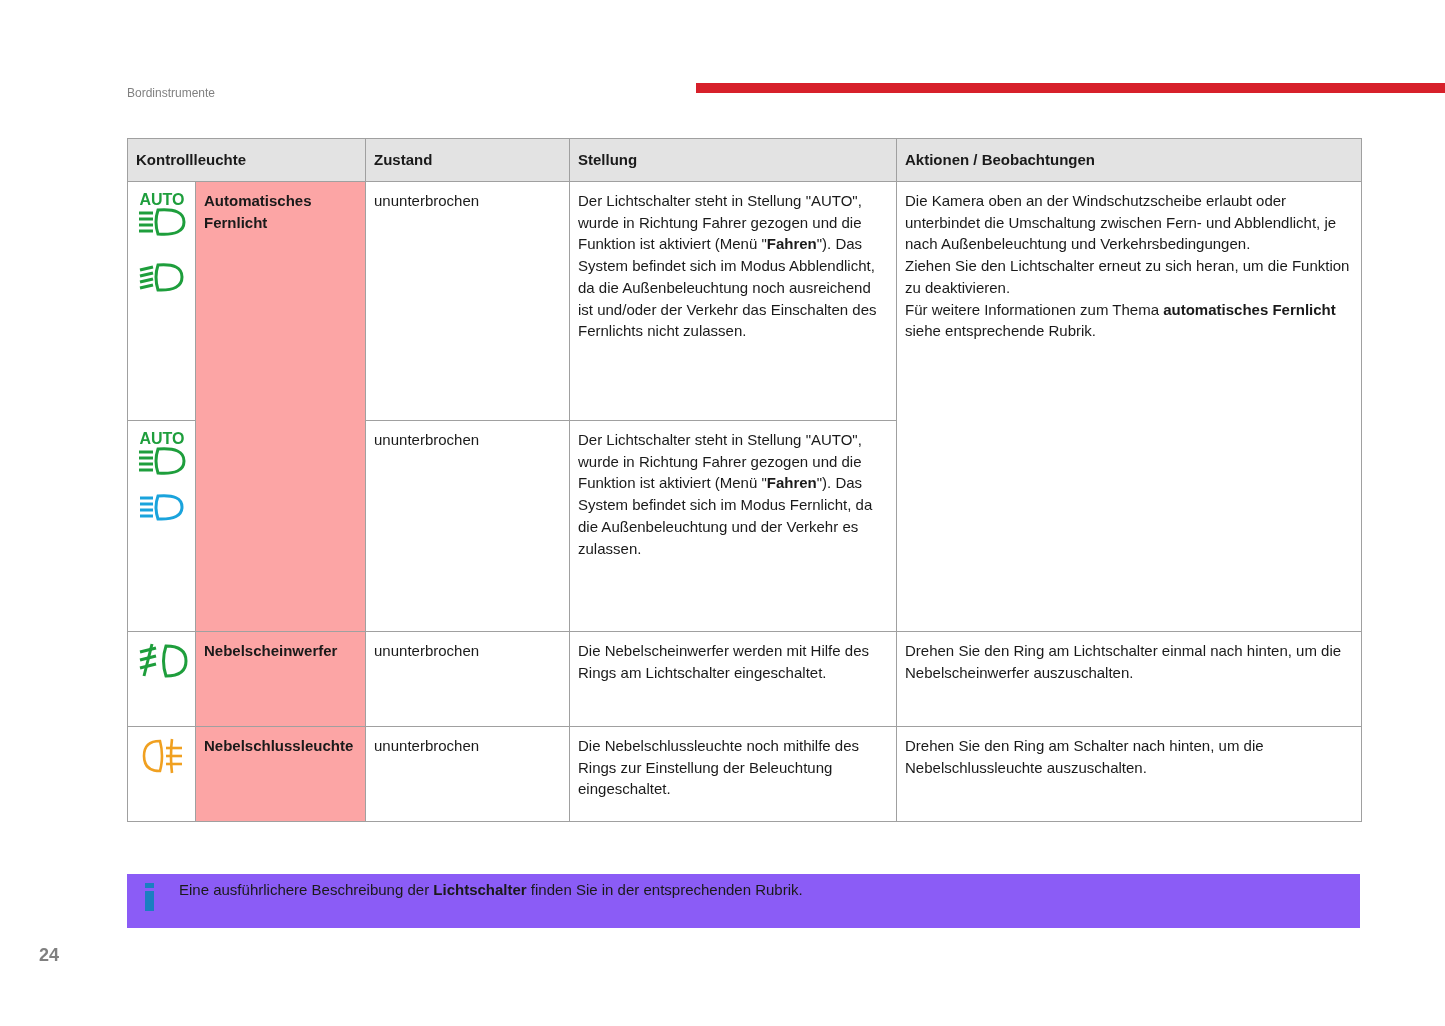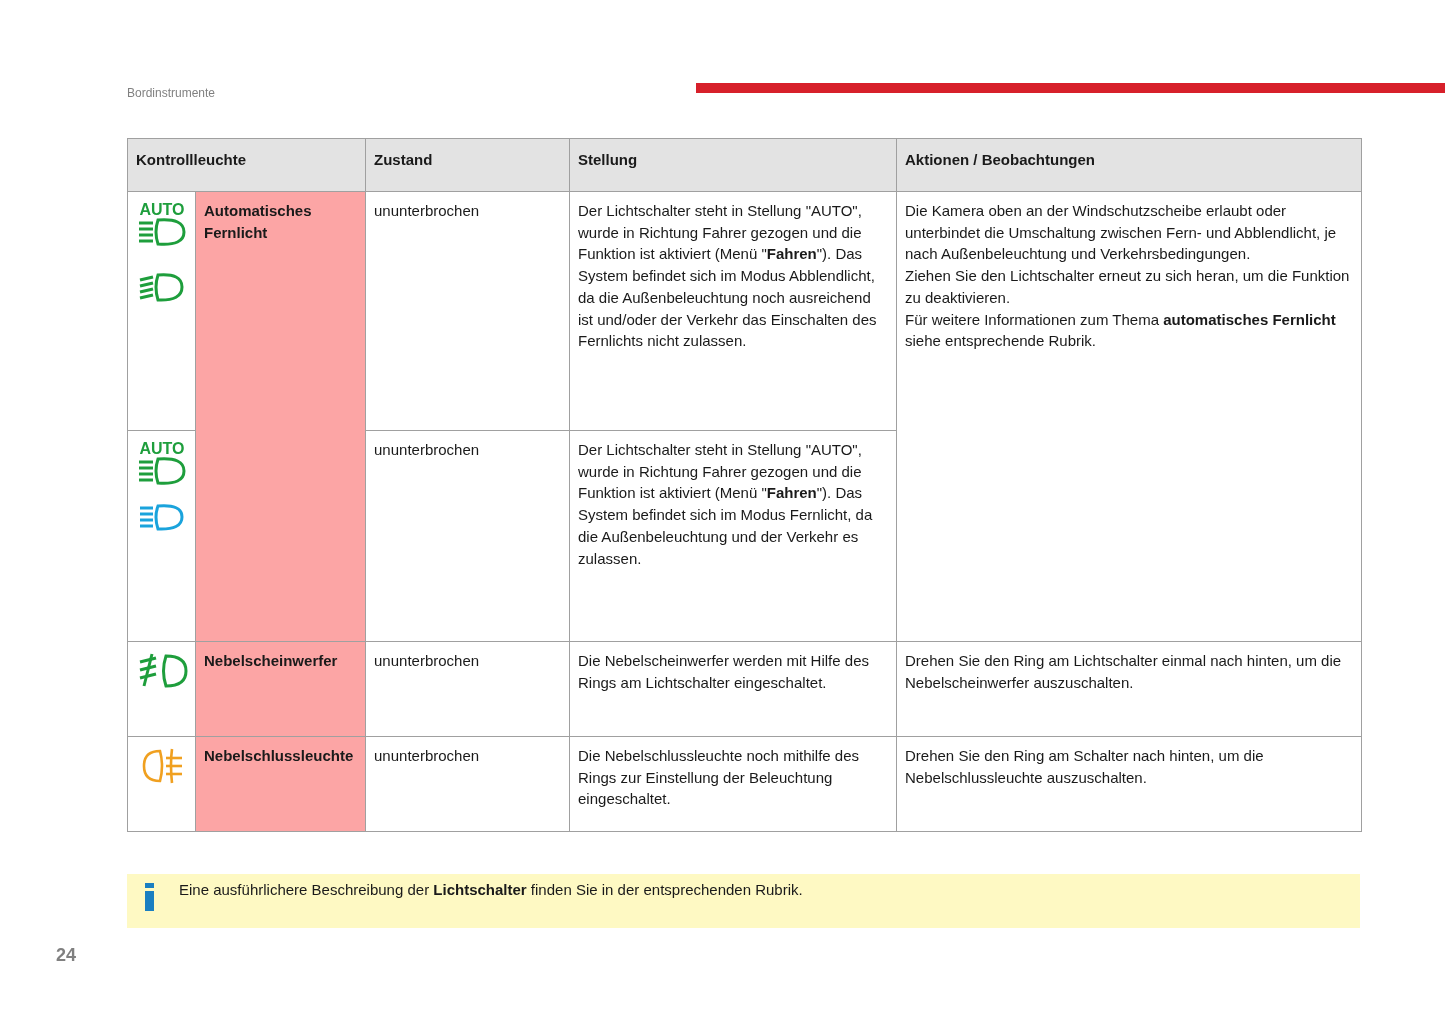--- a/index.html
+++ b/index.html
@@ -19,39 +19,39 @@
     position: absolute; left: 127px; top: 138px; width: 1234px;
     border-collapse: collapse; table-layout: fixed;
     font-size: 15px; line-height: 21.7px;
   }
   table.lights td, table.lights th {
     border: 1.5px solid #a0a0a0; vertical-align: top; text-align: left;
     padding: 8px 8px 8px 8px;
   }
   table.lights th {
     background: #e3e3e3; font-weight: bold; height: 30px; vertical-align: middle;
-    padding-top: 6px; padding-bottom: 16px;
+    padding-top: 6px; padding-bottom: 6px;
   }
   td.icon-cell { padding: 8px 0 0 0; text-align: center; }
   td.name-cell { background: #fca5a5; font-weight: bold; }
   .icon { display: block; margin: 0 auto; }
   .icon-gap { height: 22px; }
   b { font-weight: bold; }
   .info-box {
     position: absolute; left: 127px; top: 874px; width: 1233px; height: 54px;
-    background: #fef9c3;
+    background: #8b5cf6;
   }
   .info-icon {
     position: absolute; left: 17px; top: 9px; width: 12px; height: 28px;
   }
   .info-text {
     position: absolute; left: 52px; top: 7px; font-size: 15px; color: #1a1a1a;
   }
   .page-number {
-    position: absolute; left: 56px; top: 945px; font-size: 18px; font-weight: bold; color: #808080;
+    position: absolute; left: 39px; top: 945px; font-size: 18px; font-weight: bold; color: #808080;
   }
 </style>
 </head>
 <body>
 
 <div class="section-title">Bordinstrumente</div>
 <div class="red-bar"></div>
 
 <table class="lights">
   <colgroup>

